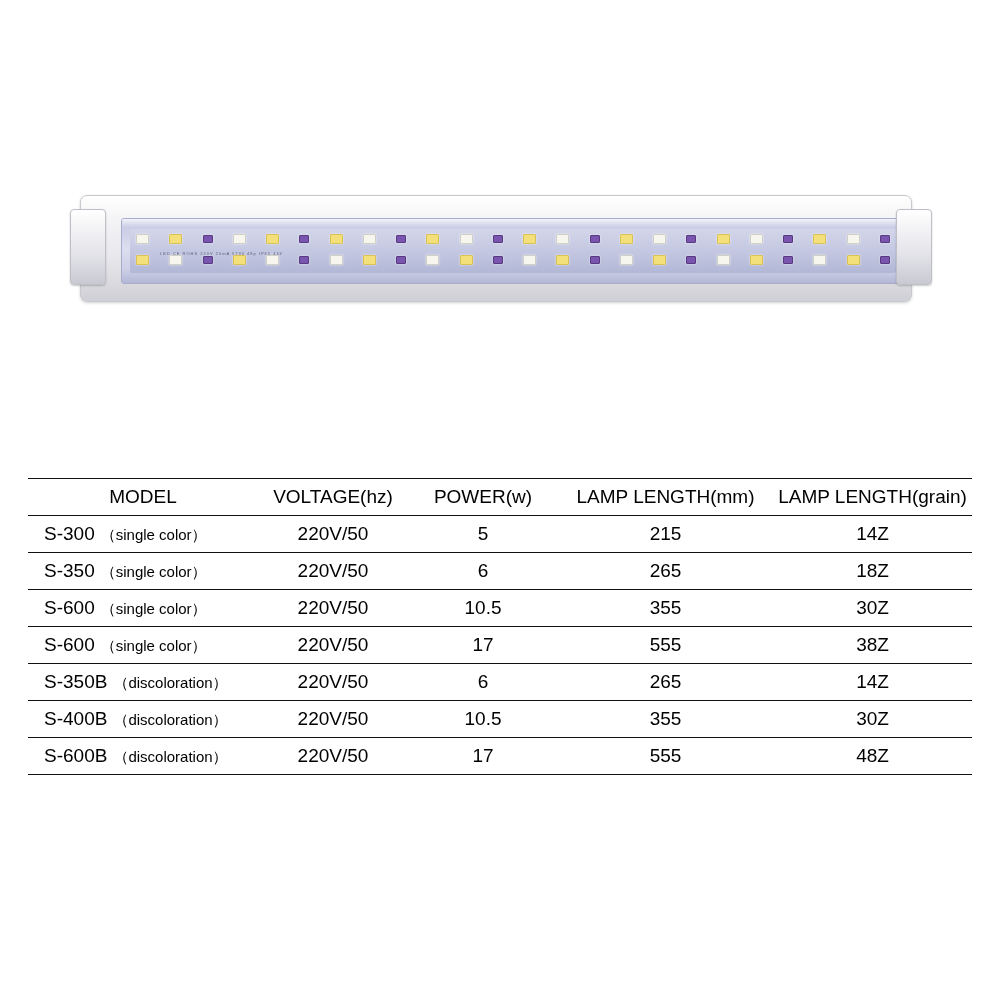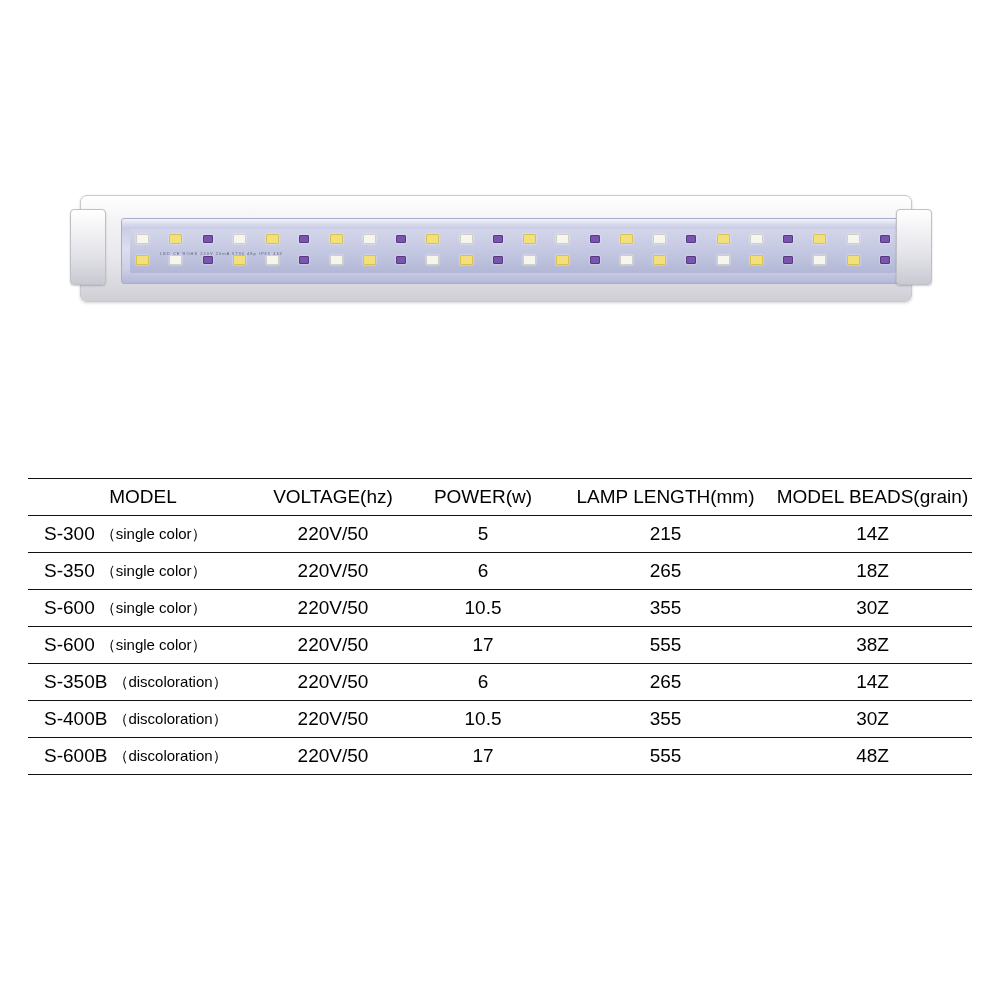--- a/index.html
+++ b/index.html
@@ -149,21 +149,21 @@
   col.c-length { width: 215px; }
   col.c-beads  { width: 199px; }
 
   
   .th-model  { text-align: left; padding-left: 16px; }
   .th-volt   { text-align: right; padding-right: 4px; }
 
   
   .model-cell {
     display: flex;
-    align-items: center;
+    align-items: flex-end;
     justify-content: flex-start;
     padding-left: 16px;
     gap: 6px;
   }
   .model-code {
     font-size: 19px;
   }
   .model-qual {
     font-size: 15px;
   }
@@ -246,21 +246,21 @@
     <col class="c-power">
     <col class="c-length">
     <col class="c-beads">
   </colgroup>
   <thead>
     <tr>
       <th class="th-model">MODEL</th>
       <th class="th-volt">VOLTAGE(hz)</th>
       <th>POWER(w)</th>
       <th>LAMP LENGTH(mm)</th>
-      <th>MODEL BEADS(grain)</th>
+      <th>LAMP LENGTH(grain)</th>
     </tr>
   </thead>
   <tbody id="table-body">
       <tr>
         <td>
           <div class="model-cell">
             <span class="model-code">S-300</span>
             <span class="model-qual">（single color）</span>
           </div>
         </td>

